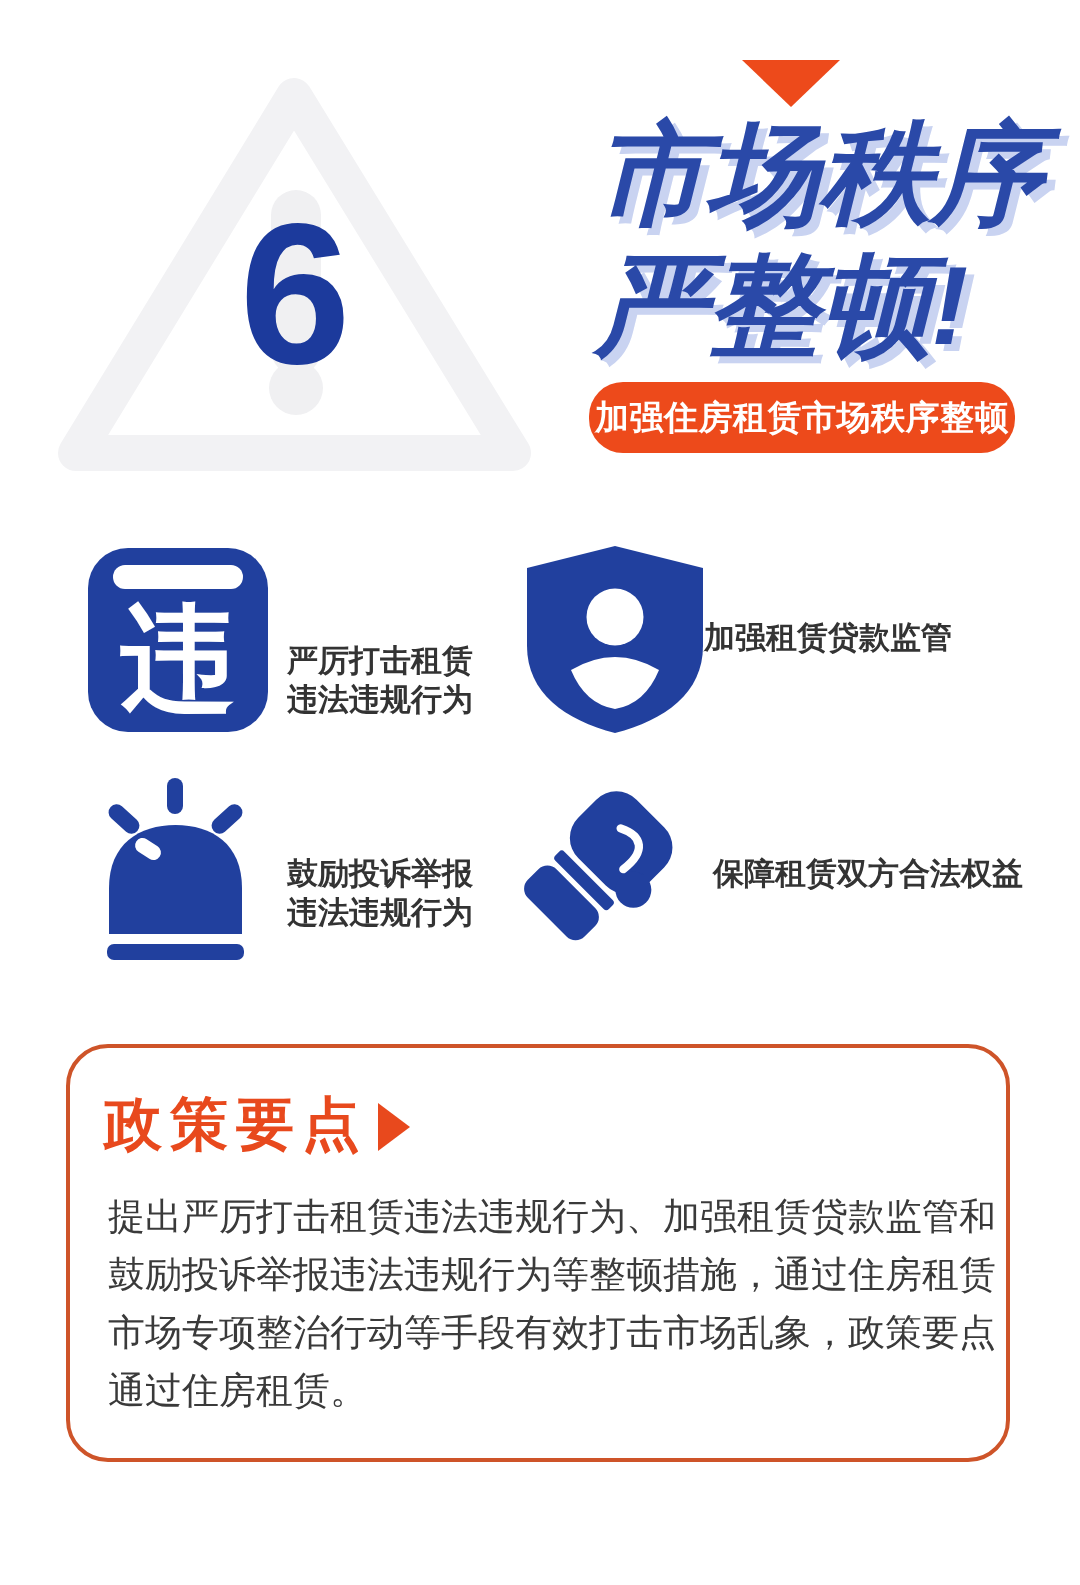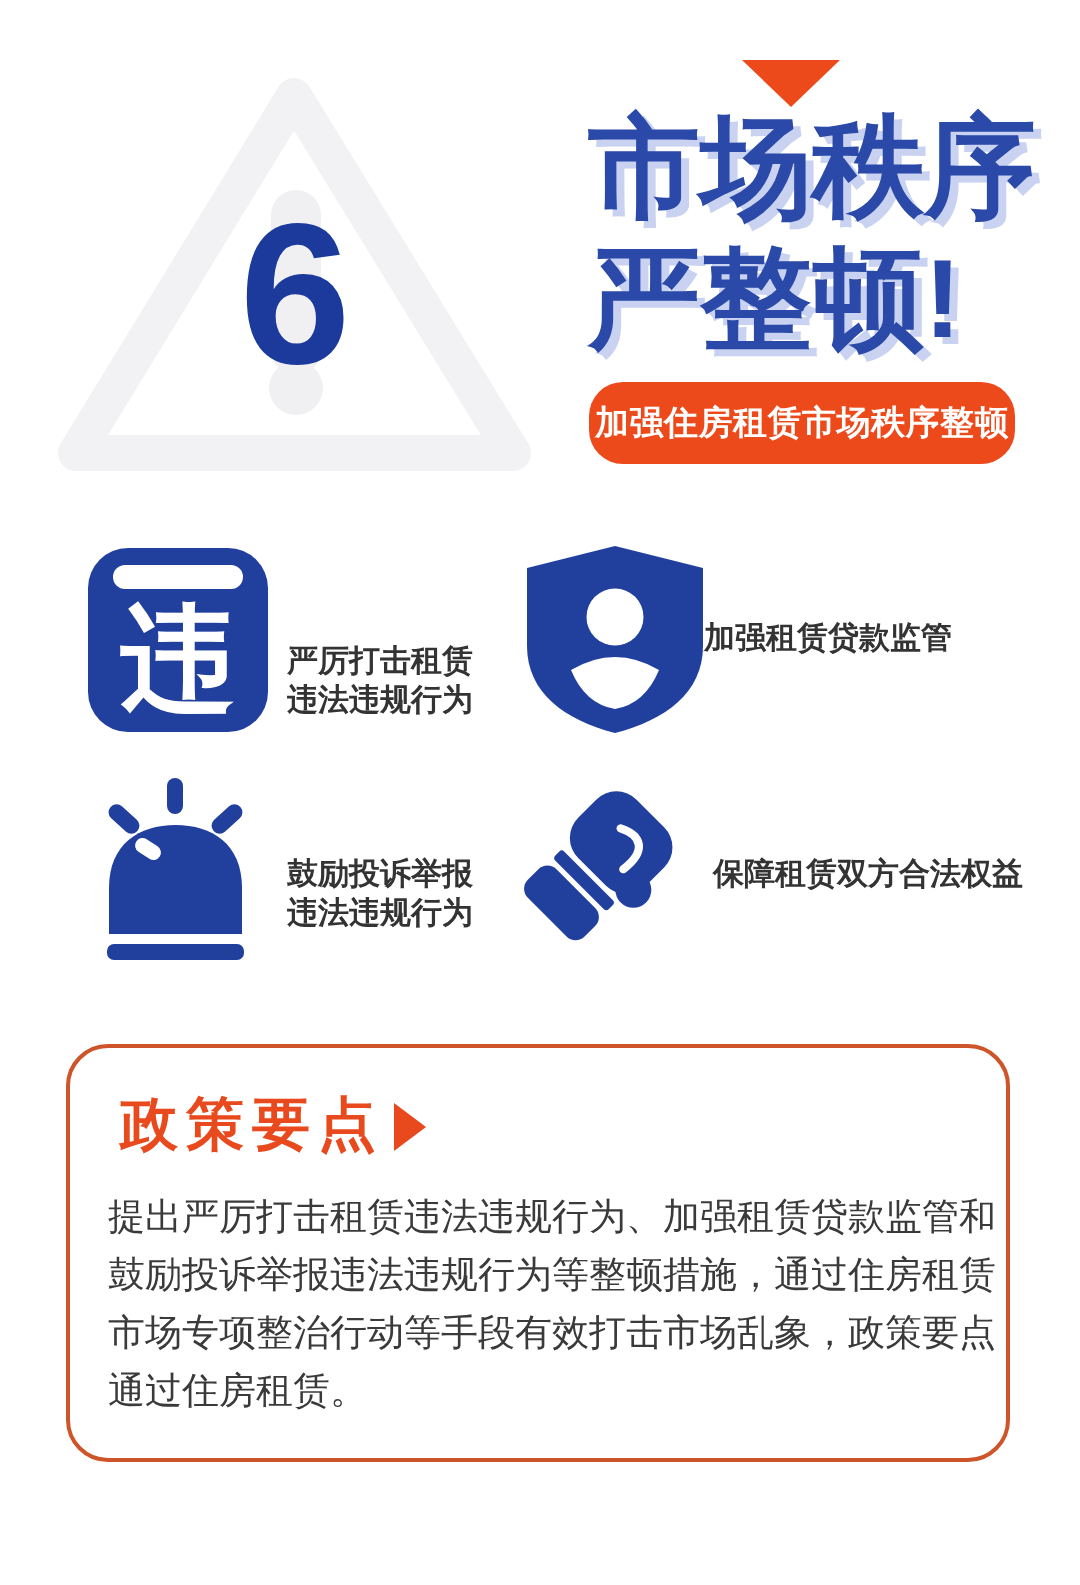--- a/index.html
+++ b/index.html
@@ -15,29 +15,30 @@
   .issue-number{
     position:absolute;left:175px;top:194px;width:240px;text-align:center;
     font-size:200px;line-height:1;font-weight:900;color:var(--deep-blue,#1C3A9C);
   }
   .down-triangle{
     position:absolute;left:742px;top:60px;width:0;height:0;
     border-left:49px solid transparent;border-right:49px solid transparent;
     border-top:47px solid var(--orange,#ED4A1B);
   }
   .title{
-    position:absolute;left:588px;top:102px;margin:0;
+    position:absolute;left:588px;top:102px;margin:7px;
     font-size:112px;line-height:1.17;font-weight:900;letter-spacing:0;
     color:var(--title-blue,#2A49A8);
     text-shadow:8px 7px 0 var(--title-shadow,#C9D3F1);
     white-space:nowrap;
+    font-style:italic;
   }
   .title span{display:block;}
   .subtitle-pill{
-    position:absolute;left:589px;top:382px;width:426px;height:82px;
+    position:absolute;left:589px;top:382px;width:426px;height:71px;
     background:var(--orange,#ED4A1B);border-radius:34px;
     display:flex;align-items:center;justify-content:center;
     font-size:34px;font-weight:700;color:#ffffff;letter-spacing:.5px;white-space:nowrap;
   }
   
   .feature-icon{position:absolute;overflow:visible;}
   .ic-blue{fill:var(--blue,#21409E);}
   .ic-white{fill:#ffffff;}
   .ic-stroke-white{fill:none;stroke:#ffffff;stroke-linecap:round;}
   .icon-glyph{fill:#ffffff;font-weight:700;font-size:116px;
@@ -56,21 +57,21 @@
   #ftext-2{left:704px;top:618px;}
   #ftext-3{left:287px;top:854px;}
   #ftext-4{left:713px;top:854px;}
   
   .policy-box{
     position:absolute;left:66px;top:1044px;width:944px;height:418px;
     border:4px solid var(--box-border,#CE5429);border-radius:42px;
     background:#ffffff;box-sizing:border-box;
   }
   .policy-heading-row{
-    position:absolute;left:120px;top:1086px;display:flex;align-items:center;justify-content:space-between;
+    position:absolute;left:104px;top:1086px;display:flex;align-items:center;justify-content:space-between;
   }
   .policy-heading{
     font-size:58px;font-weight:900;letter-spacing:8px;
     color:var(--orange-dark,#E8491D);white-space:nowrap;
   }
   .policy-arrow{
     width:0;height:0;margin-left:10px;margin-top:4px;
     border-top:24px solid transparent;border-bottom:24px solid transparent;
     border-left:32px solid var(--orange-dark,#E8491D);
   }

